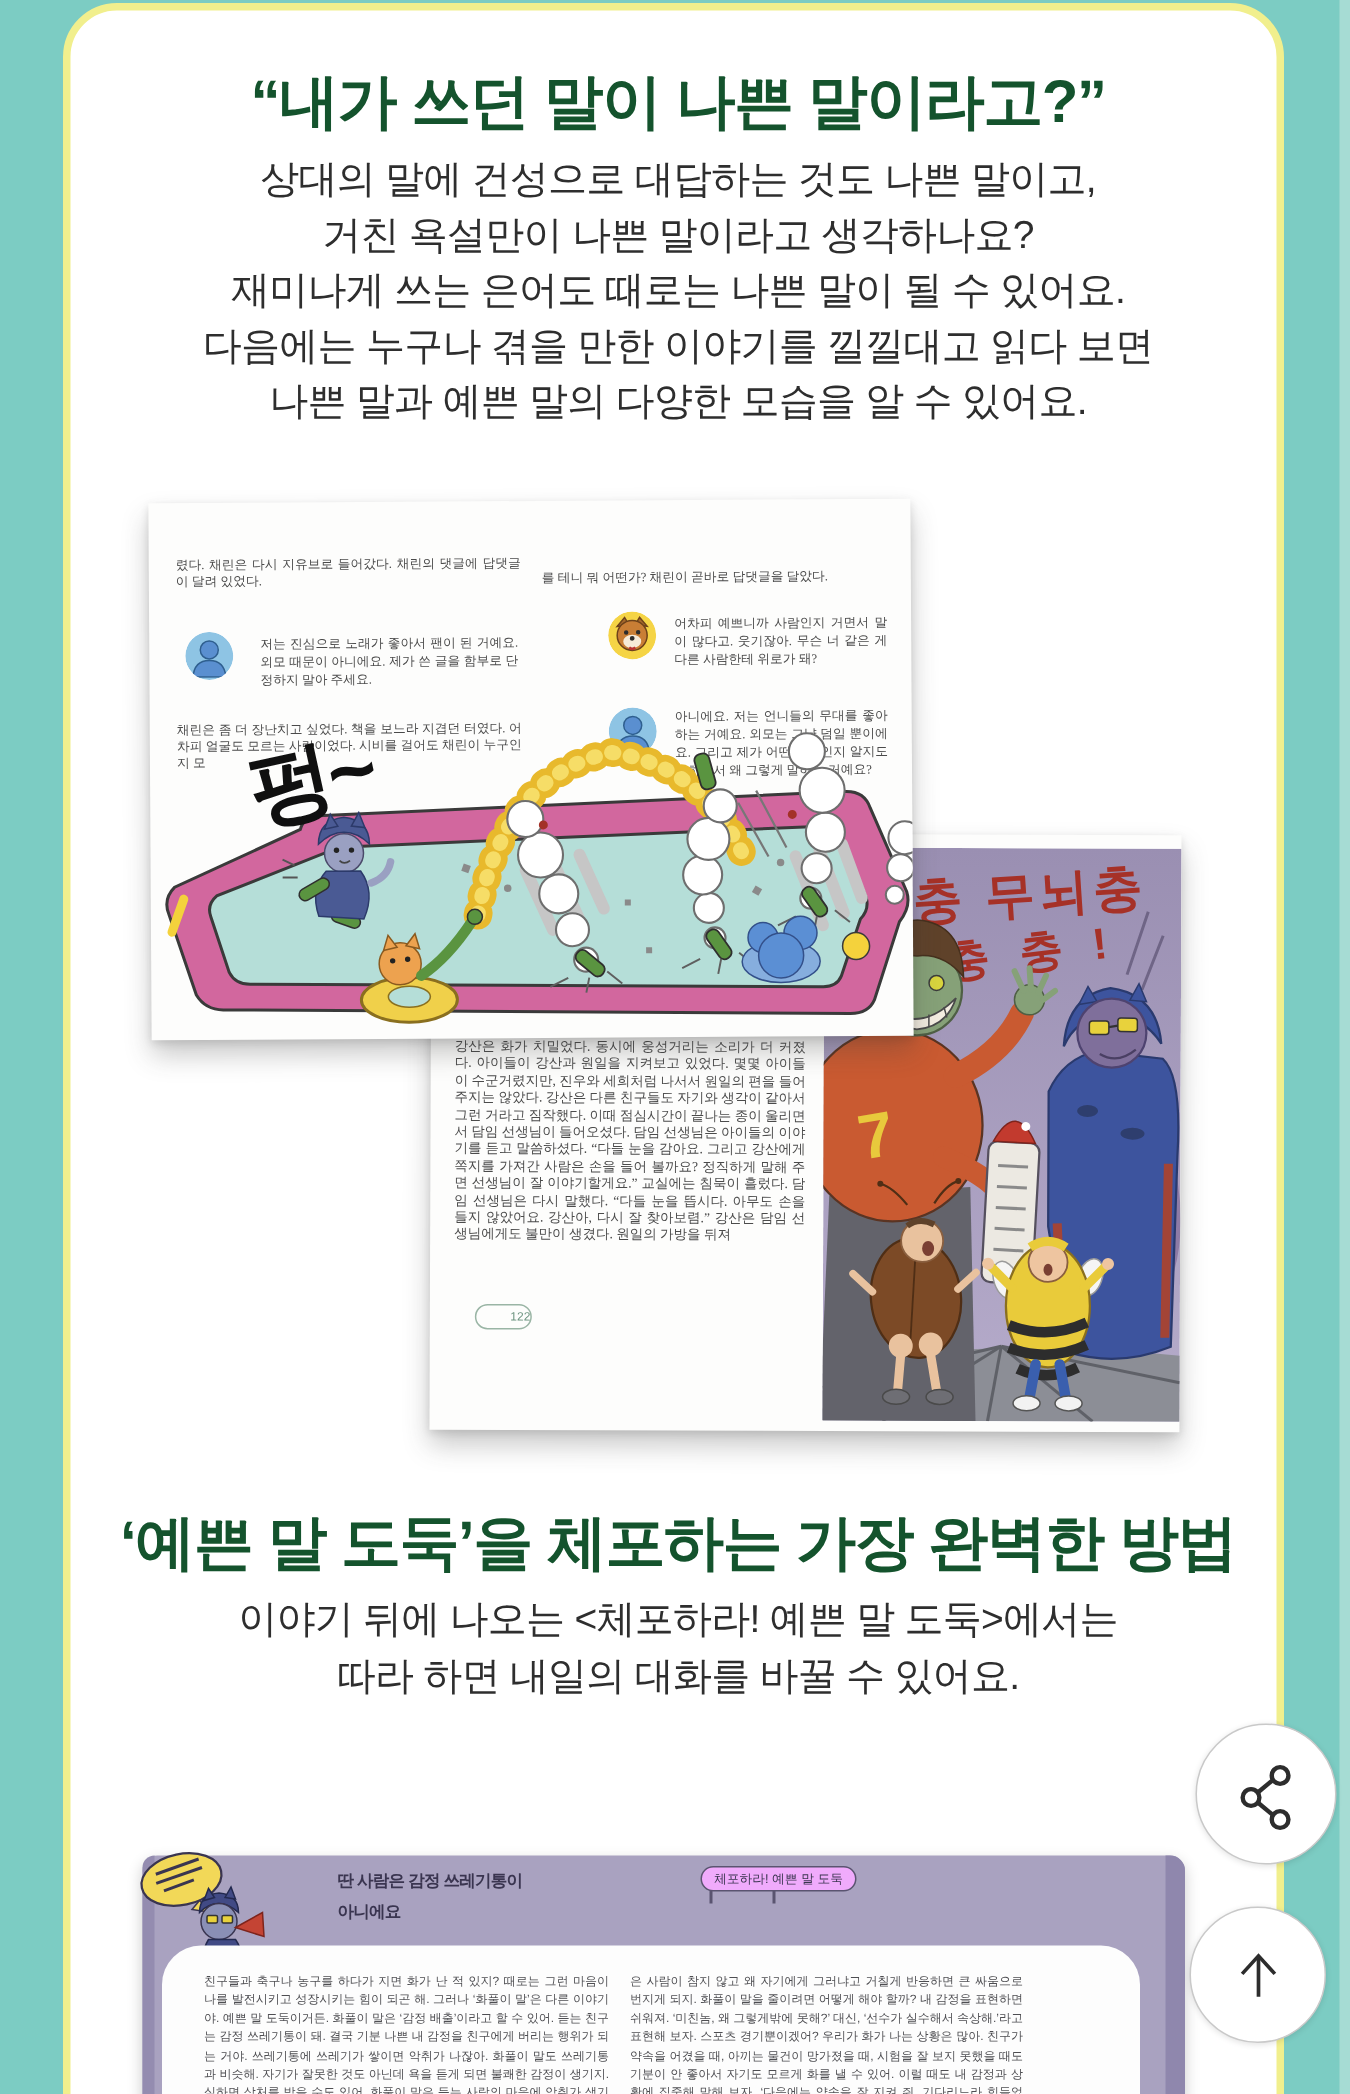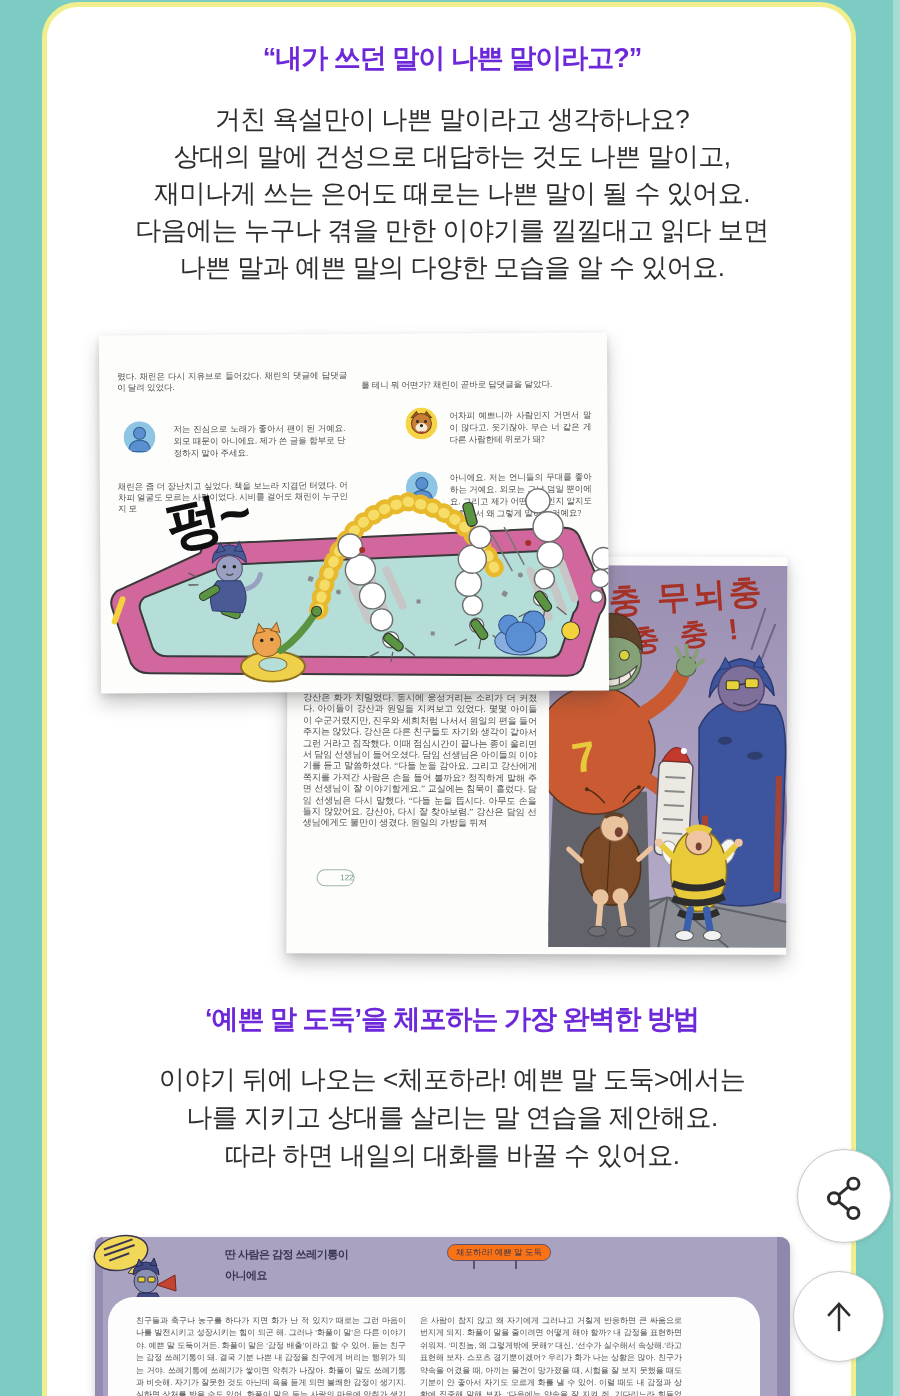--- a/index.html
+++ b/index.html
@@ -2,21 +2,21 @@
 <html><head>
 <meta charset="utf-8">
 <style>
   html,body{margin:0;padding:0;background:#ffffff;font-family:"Liberation Sans","DejaVu Sans",sans-serif;}
   #stage{position:relative;width:900px;height:1396px;overflow:hidden;background:#7cccc3;}
   .teal-light-strip{position:absolute;top:0;right:0;width:7px;height:100%;background:#a6dcd4;}
   .paper{position:absolute;left:42px;top:2px;right:44px;bottom:-60px;background:#ffffff;
          border:5px solid #f1ef8d;border-radius:36px 36px 0 0;}
   
   .headline{position:absolute;left:52px;width:800px;text-align:center;font-weight:800;
-            font-size:27px;letter-spacing:-1px;color:#6d28d9;}
+            font-size:40px;letter-spacing:-1px;color:#14532d;}
   .copy{position:absolute;left:52px;width:800px;text-align:center;color:#2e2e2e;}
   .copy div{font-size:26px;line-height:37px;letter-spacing:-0.5px;}
   
   .card{position:absolute;background:#fdfdfc;box-shadow:0 10px 18px rgba(60,60,60,.28),0 2px 6px rgba(0,0,0,.12);}
   #cardA{left:100px;top:334px;width:508px;height:358px;transform:rotate(-.35deg);z-index:3;}
   #cardB{left:287px;top:556px;width:500px;height:398px;transform:rotate(.2deg);z-index:2;}
   .book-p{position:absolute;font-family:"Liberation Serif","DejaVu Serif",serif;font-size:8.5px;
           line-height:11px;color:#4a4a4a;text-align:justify;}
   .cmt-text{position:absolute;font-family:"Liberation Serif","DejaVu Serif",serif;font-size:8.5px;
           line-height:12px;color:#4a4a4a;text-align:justify;}
@@ -28,21 +28,21 @@
        color:#4b4b4b;text-align:justify;}
   .page-oval{position:absolute;left:30px;top:314px;width:36px;height:15px;border:1px solid #9ab5a5;
        border-radius:9px;font-size:8px;line-height:15px;text-align:right;color:#6d9480;}
   
   #worksheet{position:absolute;left:95px;top:1237px;width:695px;height:220px;background:#a9a2c0;
        border-radius:10px 10px 0 0;box-shadow:0 4px 10px rgba(0,0,0,.2);z-index:2;}
   #worksheet .edgeL{position:absolute;left:0;top:0;bottom:0;width:8px;background:#948cb0;border-radius:10px 0 0 0;}
   #worksheet .edgeR{position:absolute;right:0;top:0;bottom:0;width:13px;background:#8f87ad;border-radius:0 10px 0 0;}
   #worksheet .ws-title{position:absolute;left:130px;top:7px;width:230px;font-size:11px;line-height:21px;
        font-weight:800;color:#3a3550;letter-spacing:-0.5px;}
-  #worksheet .badge{position:absolute;left:352px;top:7px;height:15px;padding:0 8px;background:#f97316;
+  #worksheet .badge{position:absolute;left:372px;top:7px;height:15px;padding:0 8px;background:#f0abfc;
        border:1px solid #5a5470;border-radius:9px;font-size:8.5px;line-height:15px;color:#3a3550;}
   #worksheet .conn{position:absolute;width:2px;height:9px;background:#5a5470;top:23px;}
   #worksheet .panel{position:absolute;left:13px;top:60px;width:652px;height:170px;background:#fdfdfd;
        border-radius:26px 26px 0 0;}
   .ws-col{position:absolute;top:18px;font-size:8px;line-height:12.4px;color:#4e4e52;text-align:justify;
        font-family:"Liberation Sans","DejaVu Sans",sans-serif;}
   
   .fab{position:absolute;border-radius:50%;background:#ffffff;border:1px solid #c9c9c9;
        box-shadow:0 1px 4px rgba(0,0,0,.12);z-index:9;display:flex;align-items:center;justify-content:center;cursor:pointer;}
   #fab-share{left:797px;top:1149px;width:92px;height:92px;}
@@ -50,22 +50,22 @@
 </style>
 </head>
 <body>
 
 <div id="stage">
   <div class="teal-light-strip"></div>
   <div class="paper"></div>
 
   <div class="headline" style="top:40px">“내가 쓰던 말이 나쁜 말이라고?”</div>
   <div class="copy" style="top:101px">
+    <div>상대의 말에 건성으로 대답하는 것도 나쁜 말이고,</div>
     <div>거친 욕설만이 나쁜 말이라고 생각하나요?</div>
-    <div>상대의 말에 건성으로 대답하는 것도 나쁜 말이고,</div>
     <div>재미나게 쓰는 은어도 때로는 나쁜 말이 될 수 있어요.</div>
     <div>다음에는 누구나 겪을 만한 이야기를 낄낄대고 읽다 보면</div>
     <div>나쁜 말과 예쁜 말의 다양한 모습을 알 수 있어요.</div>
   </div>
 
   <div id="cardB" class="card">
     <div class="body-text">강산은 화가 치밀었다. 동시에 웅성거리는 소리가 더 커졌다. 아이들이 강산과 원일을 지켜보고 있었다. 몇몇 아이들이 수군거렸지만, 진우와 세희처럼 나서서 원일의 편을 들어 주지는 않았다. 강산은 다른 친구들도 자기와 생각이 같아서 그런 거라고 짐작했다. 이때 점심시간이 끝나는 종이 울리면서 담임 선생님이 들어오셨다. 담임 선생님은 아이들의 이야기를 듣고 말씀하셨다. “다들 눈을 감아요. 그리고 강산에게 쪽지를 가져간 사람은 손을 들어 볼까요? 정직하게 말해 주면 선생님이 잘 이야기할게요.” 교실에는 침묵이 흘렀다. 담임 선생님은 다시 말했다. “다들 눈을 뜹시다. 아무도 손을 들지 않았어요. 강산아, 다시 잘 찾아보렴.” 강산은 담임 선생님에게도 불만이 생겼다. 원일의 가방을 뒤져</div>
     <div class="page-oval">122</div>
     <svg style="position:absolute;left:262px;top:9px" width="238" height="382" viewBox="0 0 238 382">
       <defs>
@@ -311,21 +311,20 @@
           <circle cx="420" cy="96" r="2.5"></circle>
       </g>
       <circle cx="262" cy="70" r="3" fill="#a33127"></circle>
       <circle cx="428" cy="64" r="3" fill="#a33127"></circle>
     </svg>
   </div>
 
   <div class="headline" style="top:1001px">‘예쁜 말 도둑’을 체포하는 가장 완벽한 방법</div>
   <div class="copy" style="top:1060px">
     <div style="line-height:38px">이야기 뒤에 나오는 &lt;체포하라! 예쁜 말 도둑&gt;에서는</div>
-    <div style="line-height:38px">나를 지키고 상대를 살리는 말 연습을 제안해요.</div>
     <div style="line-height:38px">따라 하면 내일의 대화를 바꿀 수 있어요.</div>
   </div>
 
   <div id="worksheet">
     <div class="edgeL"></div>
     <div class="edgeR"></div>
     <div class="ws-title">
       <div>딴 사람은 감정 쓰레기통이</div>
       <div>아니에요</div>
     </div>

